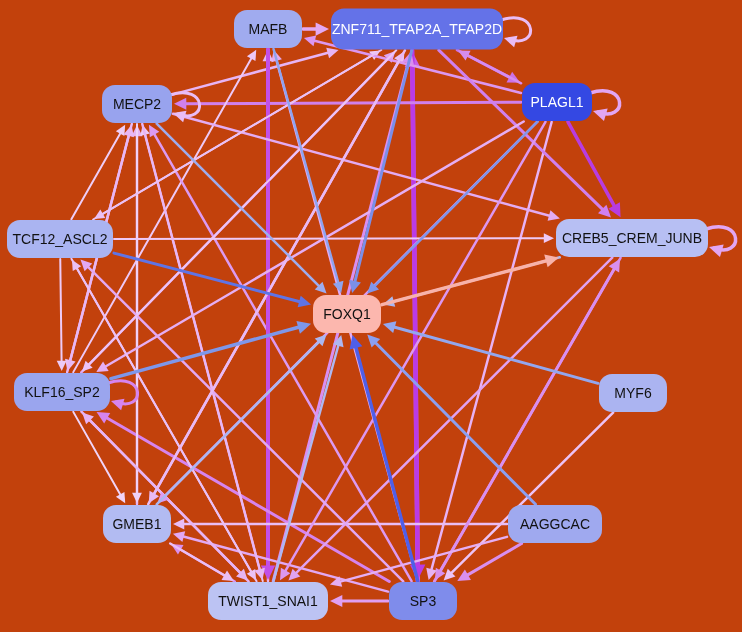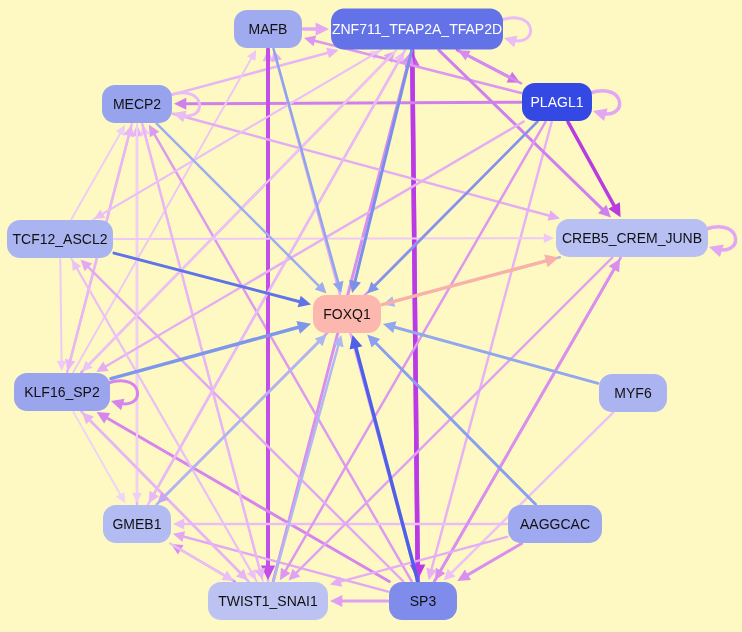--- a/index.html
+++ b/index.html
@@ -1,16 +1,16 @@
 <!DOCTYPE html>
 <html><head>
 <meta charset="utf-8">
 <style>
   html,body{margin:0;padding:0;background:#ffffff;}
-  #stage{position:relative;width:742px;height:632px;background:#fef9c3;overflow:hidden;
+  #stage{position:relative;width:742px;height:632px;background:#c2410c;overflow:hidden;
          font-family:"Liberation Sans", sans-serif;}
   svg text{font-family:"Liberation Sans", sans-serif;font-size:14px;}
   svg .node-rect{stroke:none;}
 </style>
 </head>
 <body>
 
 <div id="stage">
   <svg id="net" width="742" height="632" viewBox="0 0 742 632" xmlns="http://www.w3.org/2000/svg">
       <g>

